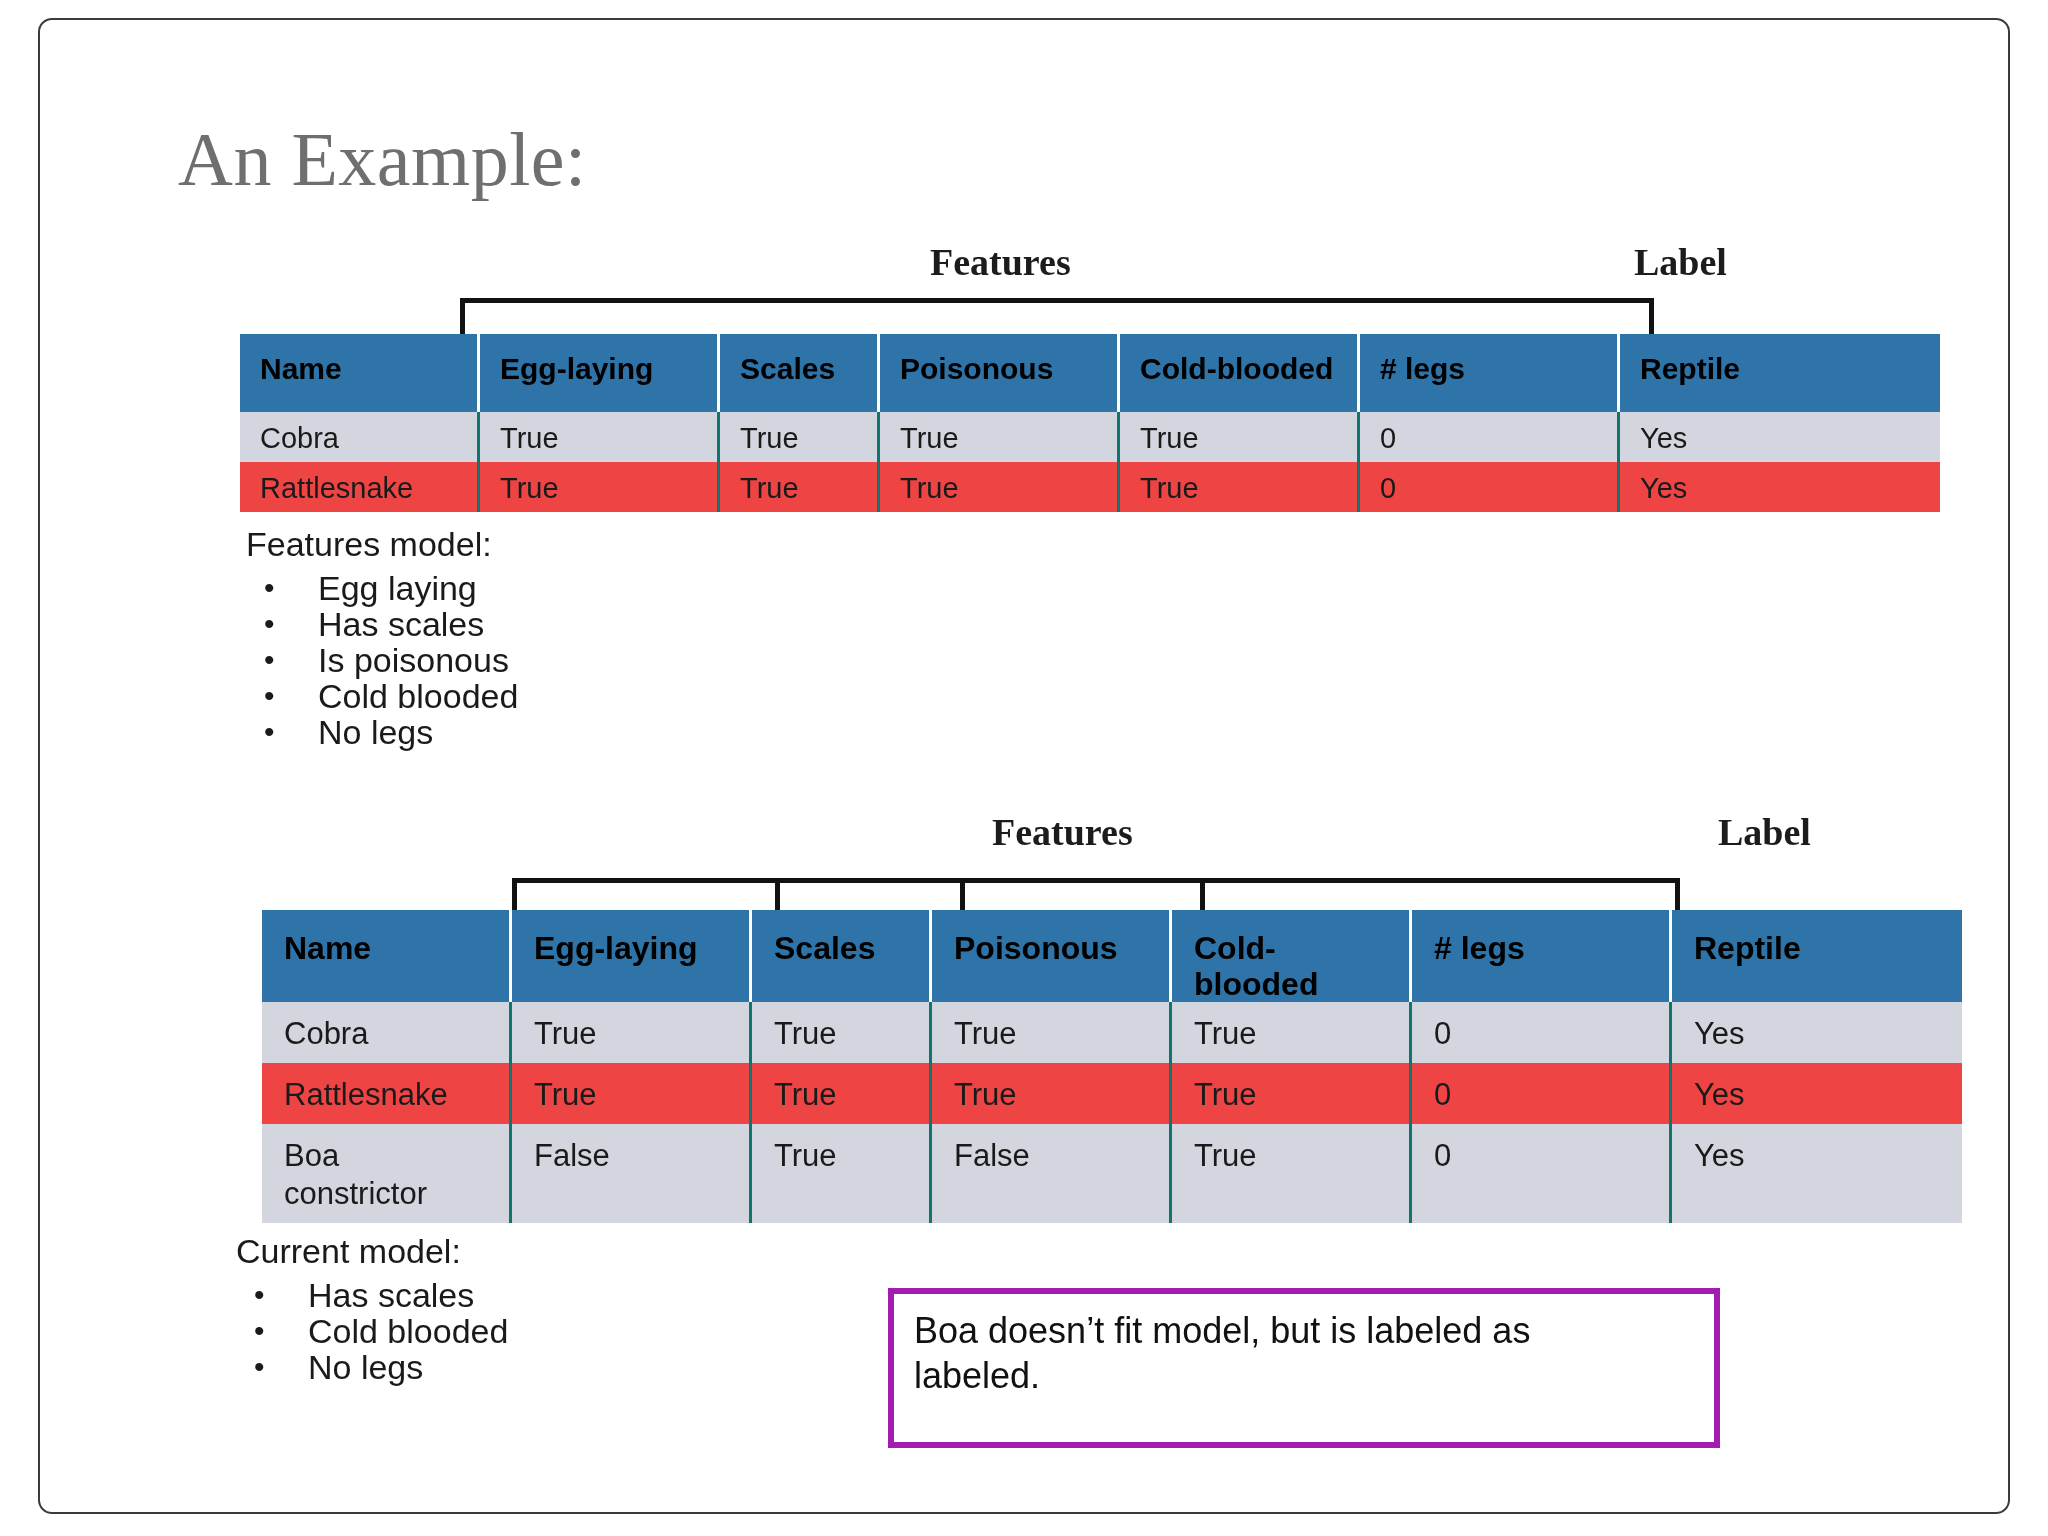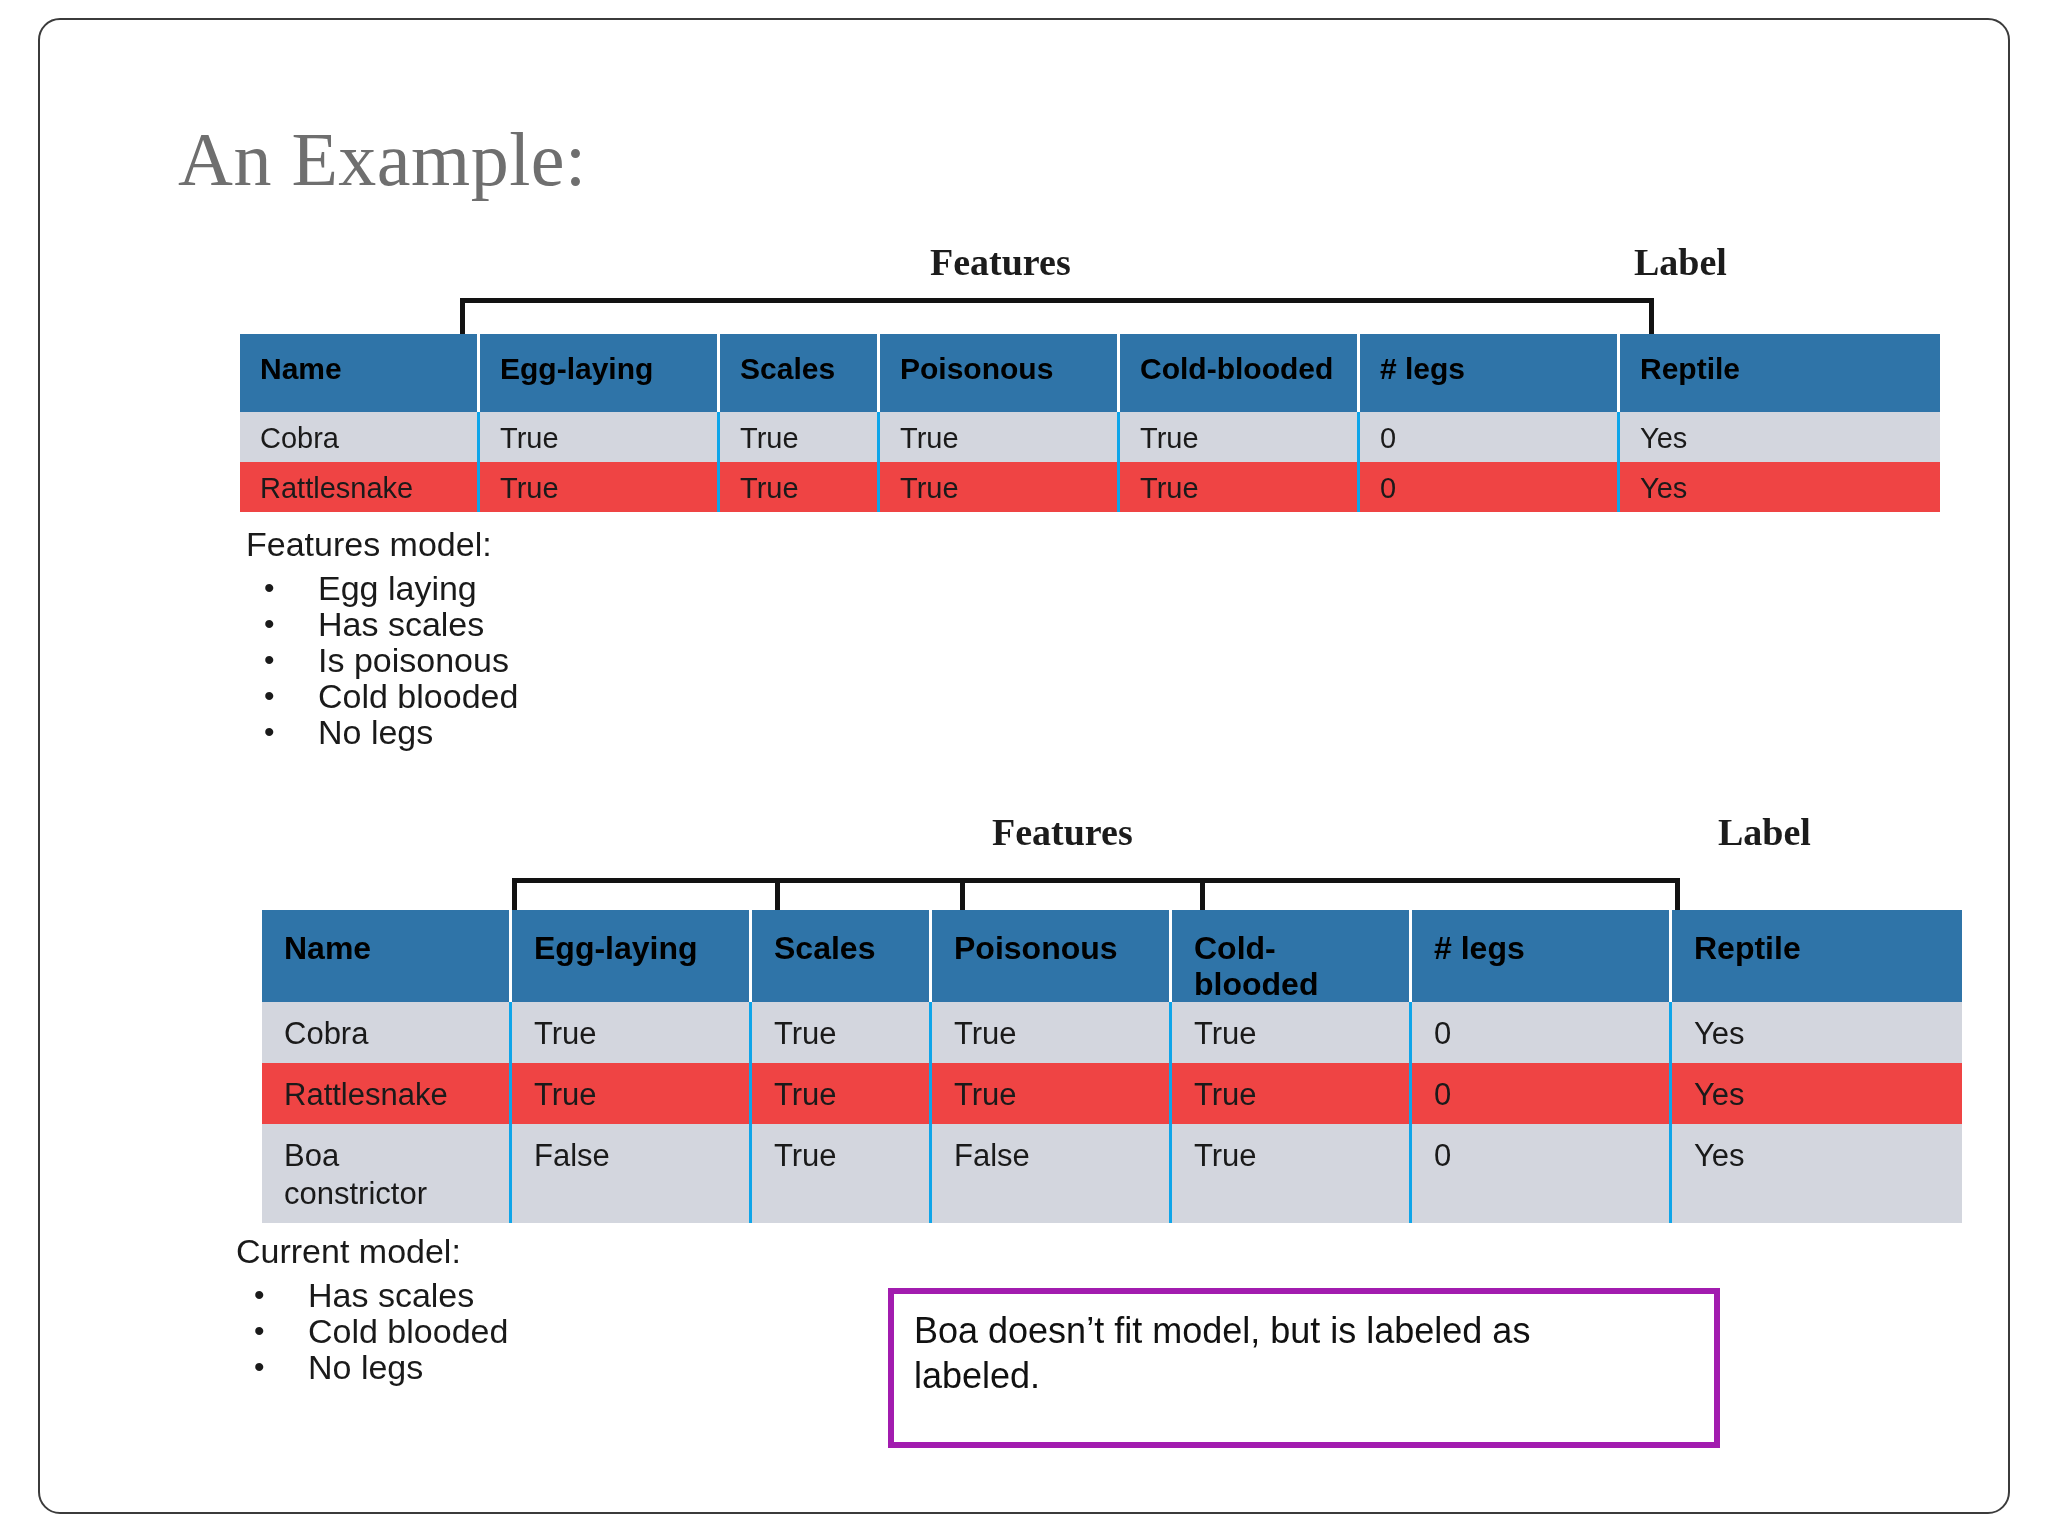--- a/index.html
+++ b/index.html
@@ -15,21 +15,21 @@
   }
 
   
   .slide {
     position: absolute;
     left: 38px;
     top: 18px;
     width: 1972px;
     height: 1496px;
     border: 2px solid #3b3b3b;
-    border-radius: 22px;
+    border-radius: 14px;
     box-sizing: border-box;
     background: #ffffff;
   }
 
   
   .slide-title {
     position: absolute;
     left: 138px;
     top: 96px;
     font-family: "Liberation Serif", serif;
@@ -75,21 +75,21 @@
     text-align: left;
     vertical-align: top;
     border-right: 3px solid #ffffff;
     box-sizing: border-box;
   }
   .tbl th:last-child { border-right: none; }
   .tbl td {
     color: #1a1a1a;
     text-align: left;
     vertical-align: top;
-    border-right: 3px solid #0ea5e9;
+    border-right: 3px solid #0f766e;
     box-sizing: border-box;
   }
   .tbl td:last-child { border-right: none; }
   .row-a td { background: #d3d6de; }
   .row-b td { background: #ef4444; }
 
   
   #table-initial { left: 200px; top: 314px; width: 1700px; }
   #table-initial th { height: 78px; padding: 18px 20px 0 20px; font-size: 30px; line-height: 33px; }
   #table-initial td { height: 48px; padding: 10px 20px 8px 20px; font-size: 29px; line-height: 32px; }

